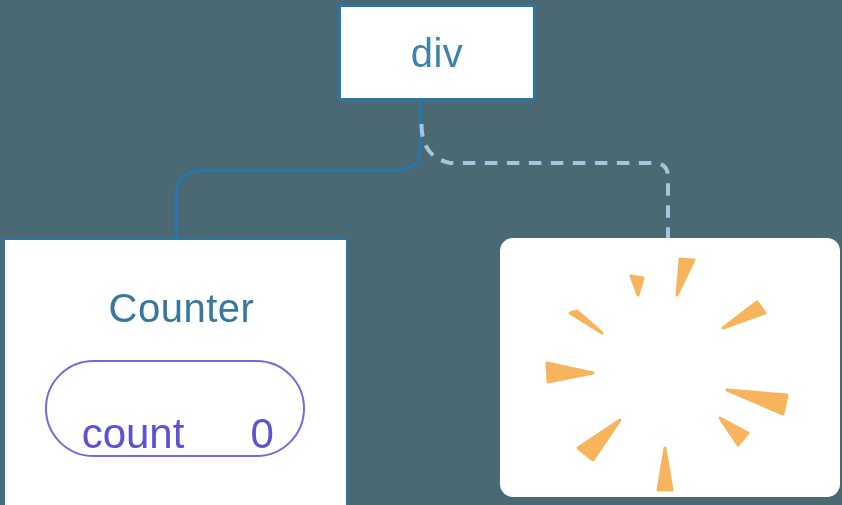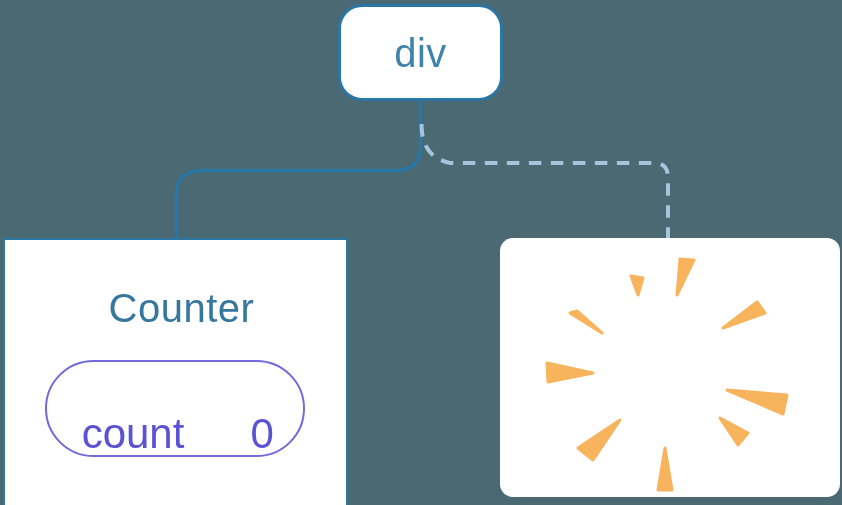--- a/index.html
+++ b/index.html
@@ -27,25 +27,25 @@
     overflow:hidden;
   }
   .edges{
     position:absolute;
     left:0;top:0;
     width:842px;height:505px;
   }
   .node-div{
     position:absolute;
     left:338px;top:4px;
-    width:165px;height:97px;
+    width:198px;height:97px;
     box-sizing:border-box;
     background:var(--card_bg);
     border:3px solid var(--node_border);
-    border-radius:24px;
+    border-radius:2px;
     display:flex;align-items:center;justify-content:center;
   }
   .node-div .label{
     color:var(--node_text);
     font-size:40px;
     line-height:1;
     letter-spacing:0.5px;
   }
   .card-counter{
     position:absolute;

